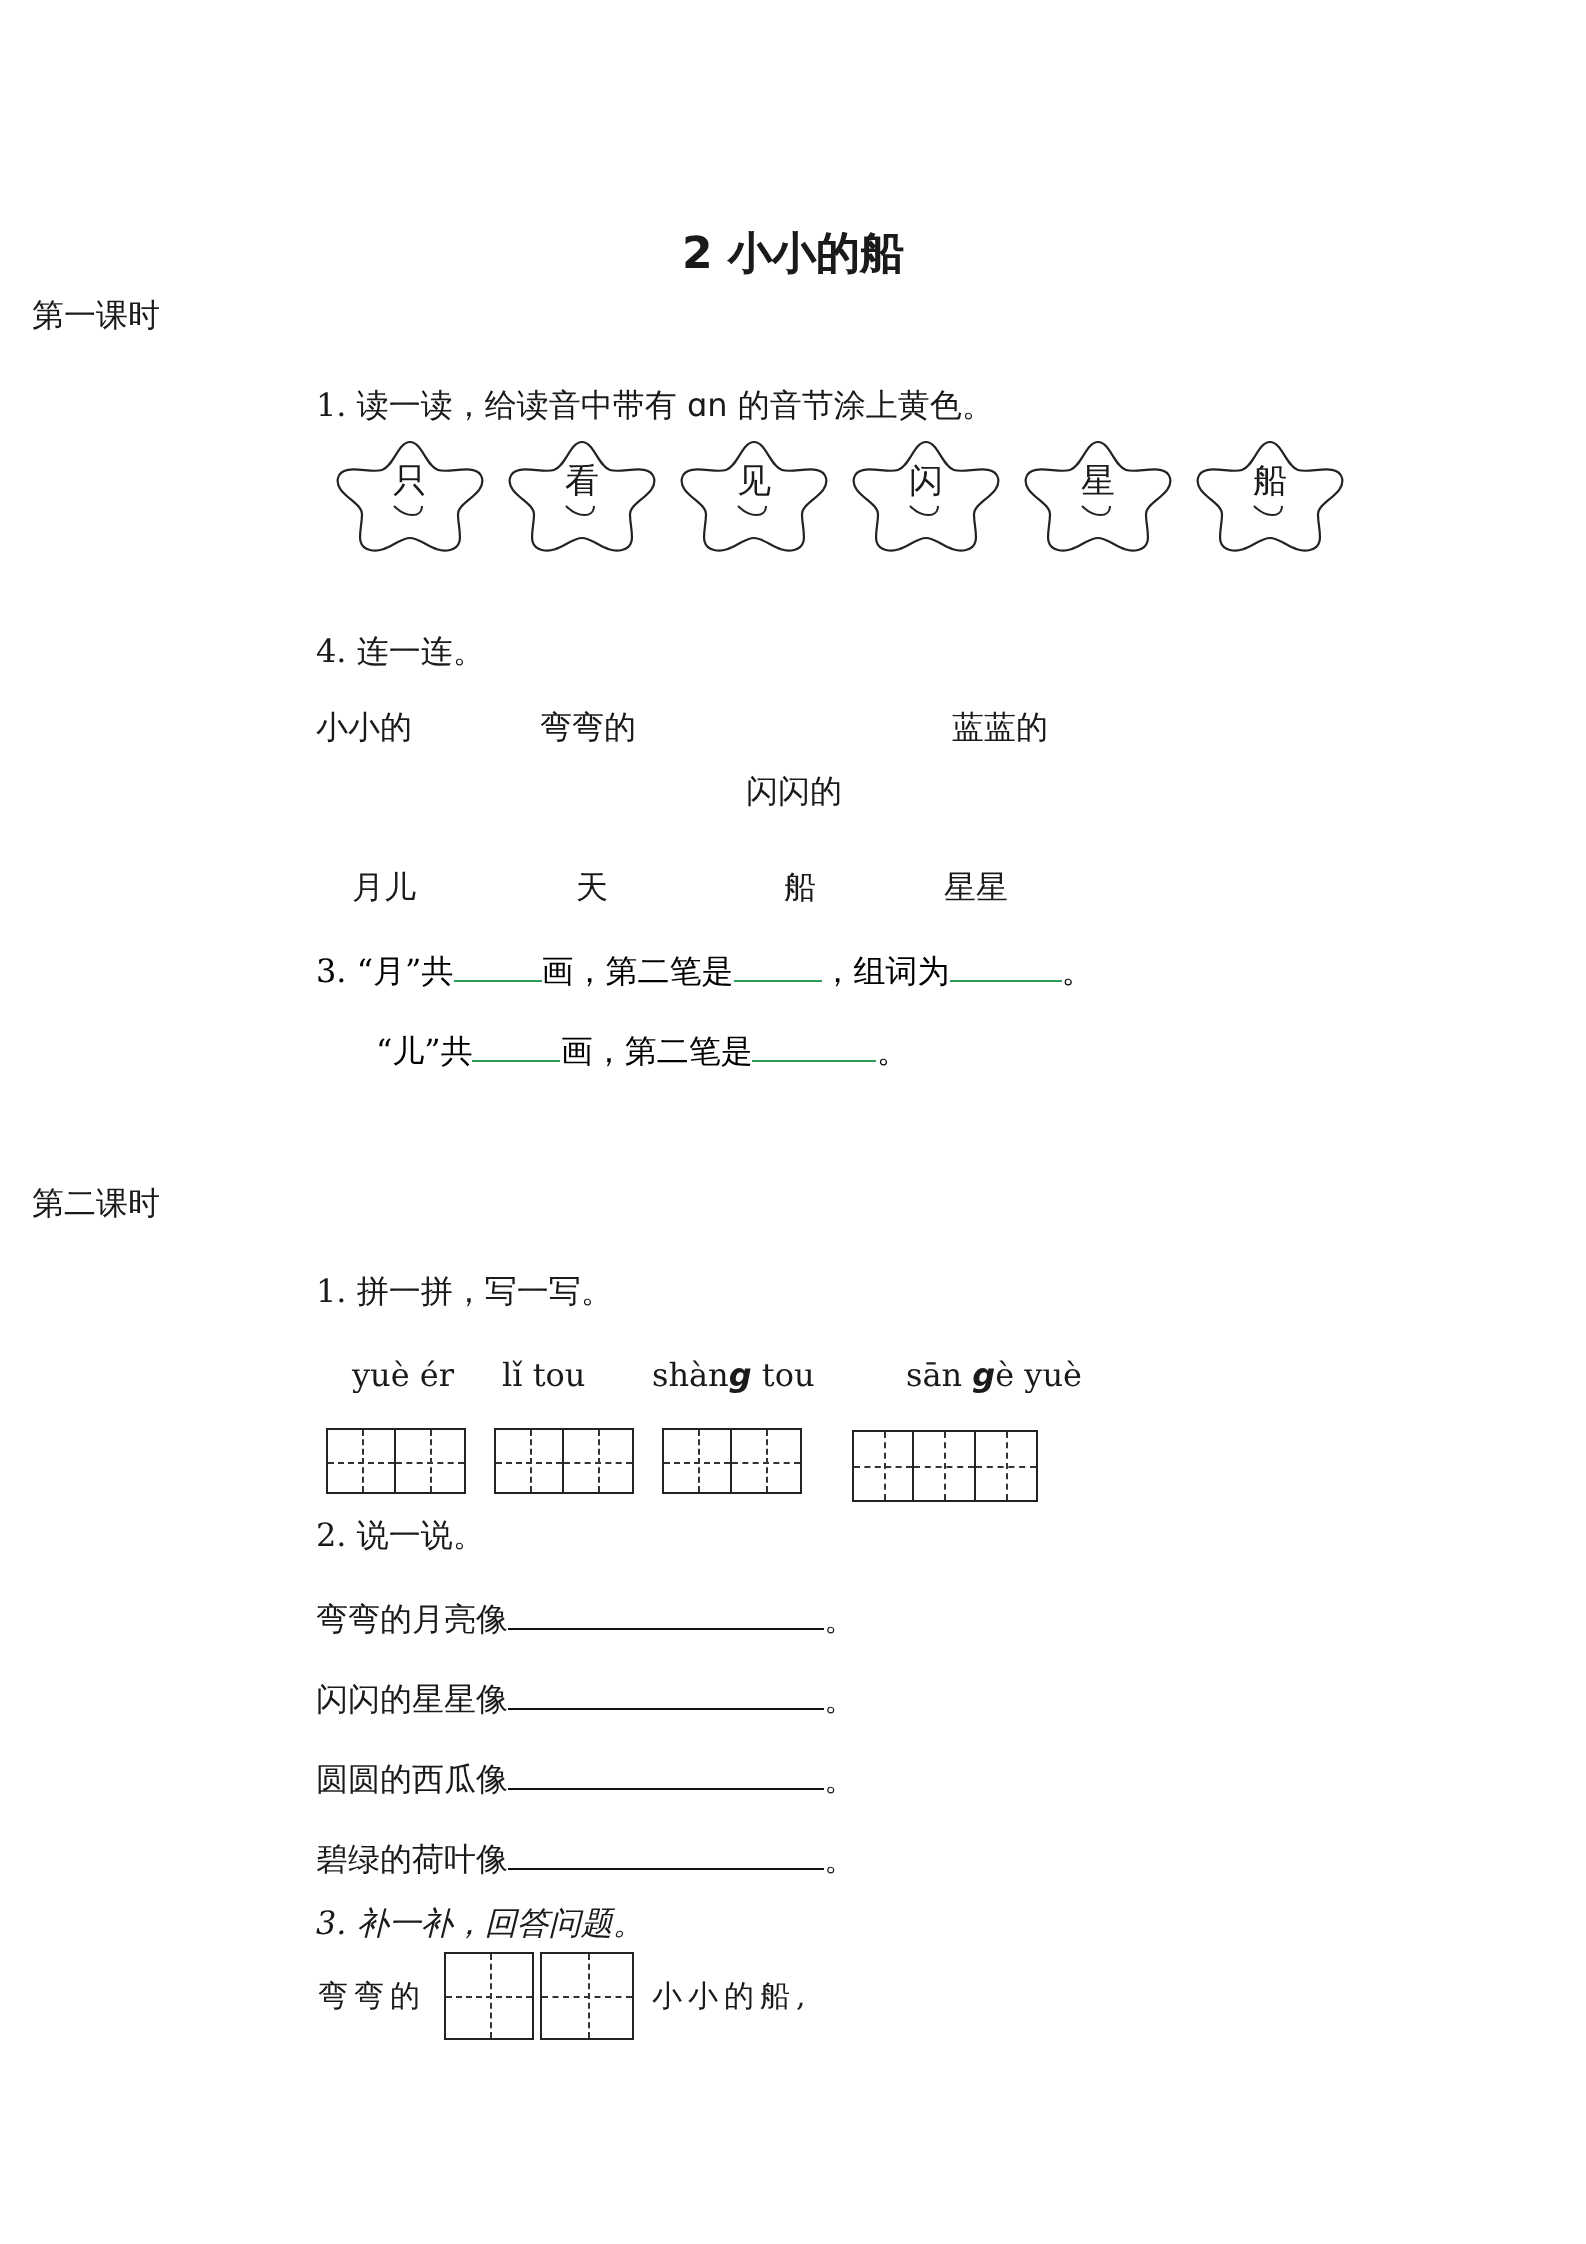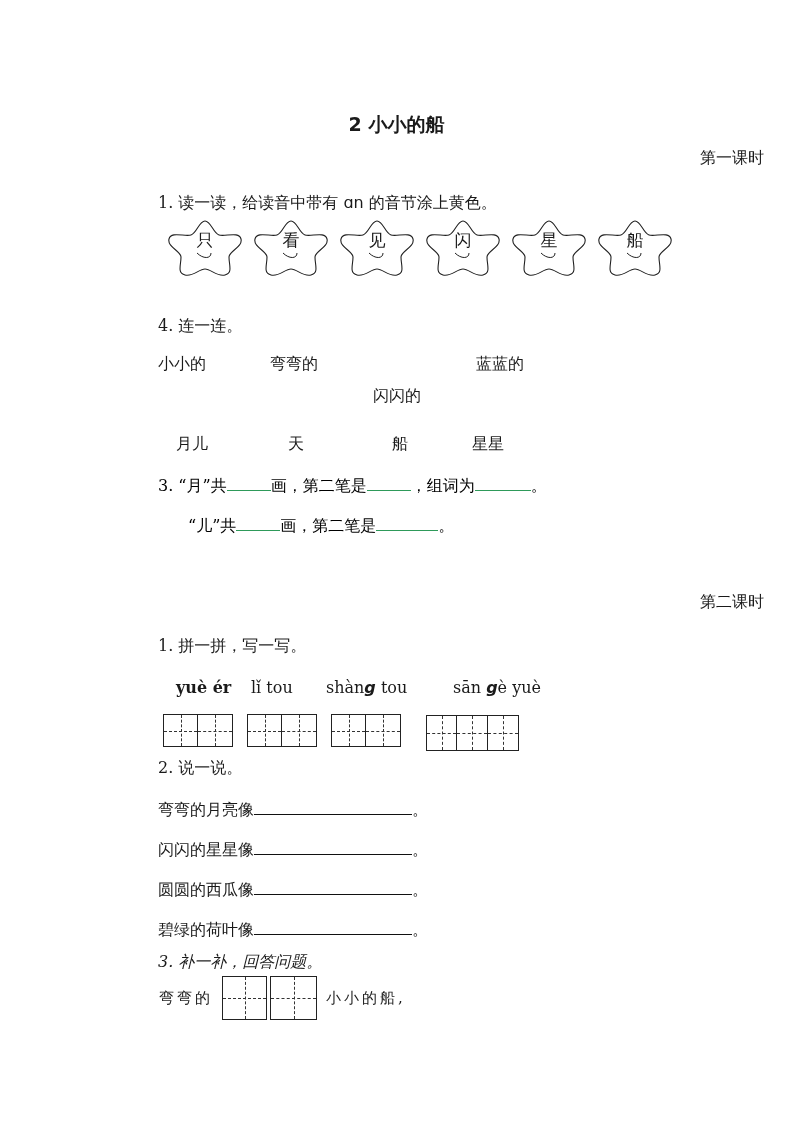--- a/index.html
+++ b/index.html
@@ -2,22 +2,22 @@
 <html><head>
 <meta charset="utf-8">
 <style>
   html, body { margin: 0; padding: 0; background: #ffffff; }
   body {
     width: 793px; height: 1122px; position: relative; overflow: hidden;
     font-family: "DejaVu Serif", "Liberation Serif", serif;
     color: #1a1a1a;
   }
   .abs { position: absolute; white-space: nowrap; }
-  .title { left: 0; width: 793px; text-align: center; top: 112px; font-size: 19px; font-weight: bold; font-family: "DejaVu Sans", sans-serif; }
-  .subtitle { left: 0; width: 764px; text-align: right; font-size: 16px; }
+  .title { left: 0; width: 793px; text-align: center; top: 112px; font-size: 22px; font-weight: bold; font-family: "DejaVu Sans", sans-serif; }
+  .subtitle { left: 16px; width: 764px; text-align: left; font-size: 16px; }
   .q { font-size: 16px; }
   .green { color: #000000; }
   .blank { display: inline-block; border-bottom: 1px solid #2e9a5a; height: 14px; vertical-align: baseline; }
   .blank.black { border-bottom: 1.5px solid #111; }
   .pinyin { font-family: "DejaVu Serif", serif; font-size: 16px; }
   .pinyin .g { font-family: "DejaVu Sans", sans-serif; font-style: italic; font-weight: bold; }
   .star { position: absolute; width: 76px; height: 60px; }
   .star svg { position: absolute; left: 0; top: 0; }
   .star .ch { position: absolute; left: 0; width: 76px; top: 12px; text-align: center; font-size: 17px; }
   .grid-group { position: absolute; display: flex; }
@@ -100,21 +100,21 @@
   <span>3.</span>
   <span>“月”共</span><span class="blank" style="width:44px;"></span><span>画，第二笔是</span><span class="blank" style="width:44px;"></span><span>，组词为</span><span class="blank" style="width:56px;"></span><span>。</span>
 </div>
 <div class="abs q green" style="left:188px; top:516px;">
   <span>“儿”共</span><span class="blank" style="width:44px;"></span><span>画，第二笔是</span><span class="blank" style="width:62px;"></span><span>。</span>
 </div>
 
 <div class="abs subtitle" style="top:592px;">第二课时</div>
 <div class="abs q" style="left:158px; top:636px;">1. 拼一拼，写一写。</div>
 
-<div class="abs pinyin" style="left:176px; top:678px;font-weight:bold;">yuè ér</div>
+<div class="abs pinyin" style="left:176px; top:678px;">yuè ér</div>
 <div class="abs pinyin" style="left:251px; top:678px;">lǐ tou</div>
 <div class="abs pinyin" style="left:326px; top:678px;"><span>shàn</span><span class="g">g</span><span> tou</span></div>
 <div class="abs pinyin" style="left:429px; top:678px;margin-left:24px;"><span>sān </span><span class="g">g</span><span>è yuè</span></div>
 
 <div class="grid-group" style="left:163px; top:714px;">
   <div class="cell small-cell"></div>
   <div class="cell small-cell"></div>
 </div>
 <div class="grid-group" style="left:247px; top:714px;">
   <div class="cell small-cell"></div>

